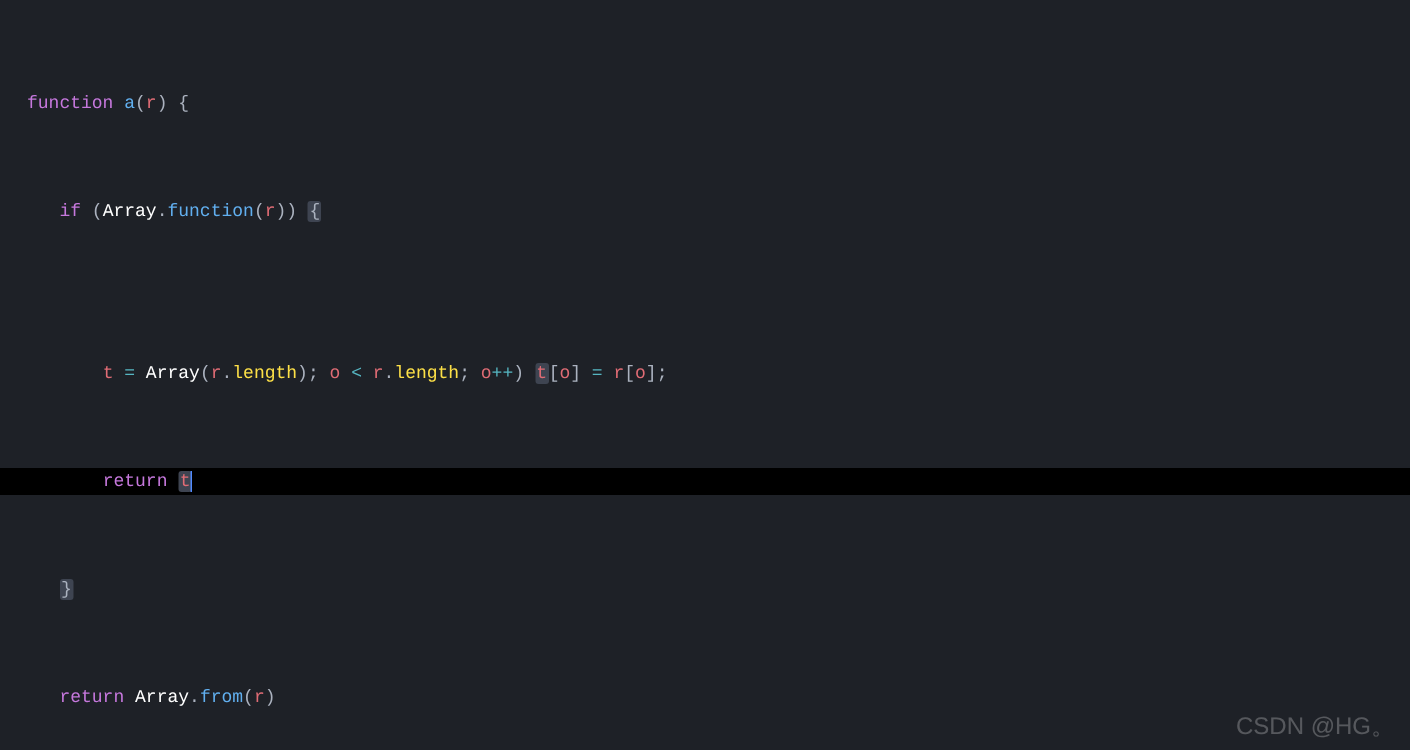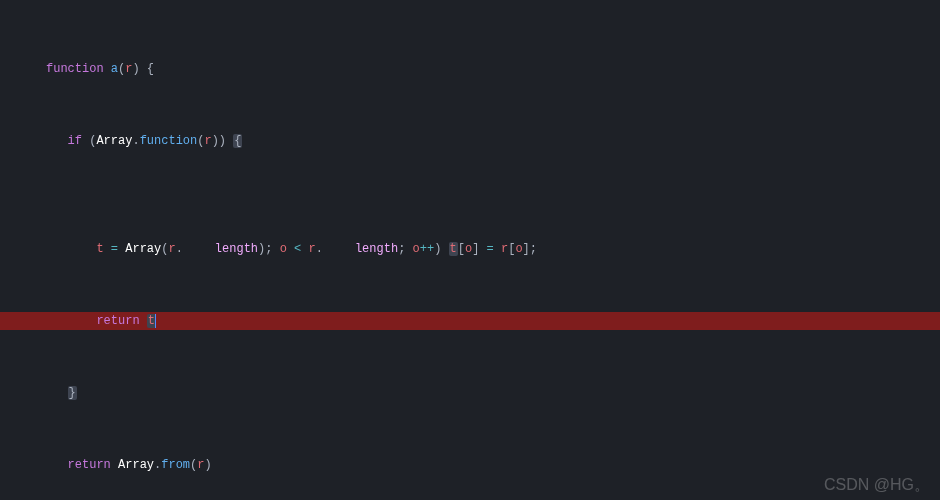--- a/index.html
+++ b/index.html
@@ -15,42 +15,41 @@
     position: relative;
   }
   .editor {
     padding: 6px 0 0 0;
     white-space: pre;
   }
   .line {
     display: flex;
     align-items: flex-start;
     min-height: 18px;
-    padding-left: 28px;
   }
   .gutter {
     width: 14px;
     flex-shrink: 0;
     text-align: center;
     color: #5c6370;
     cursor: pointer;
     user-select: none;
   }
   .code {
     padding-left: 4px;
     flex: 1;
     overflow: hidden;
   }
   .cursor-line {
-    background: #7f1d1d;
+    background: #000000;
   }
   .kw { color: #c678dd; }
   .fn { color: #61afef; }
   .var { color: #e06c75; }
-  .prop { color: #f0abfc; margin-left: 32px; }
+  .prop { color: #fde047; }
   .num { color: #d19a66; }
   .op { color: #56b6c2; }
   .punc { color: #abb2bf; }
   .cls { color: #ffffff; }
   .hl-box {
     background: #3e4451;
     border-radius: 2px;
     padding: 0 1px;
   }
   .cursor {

